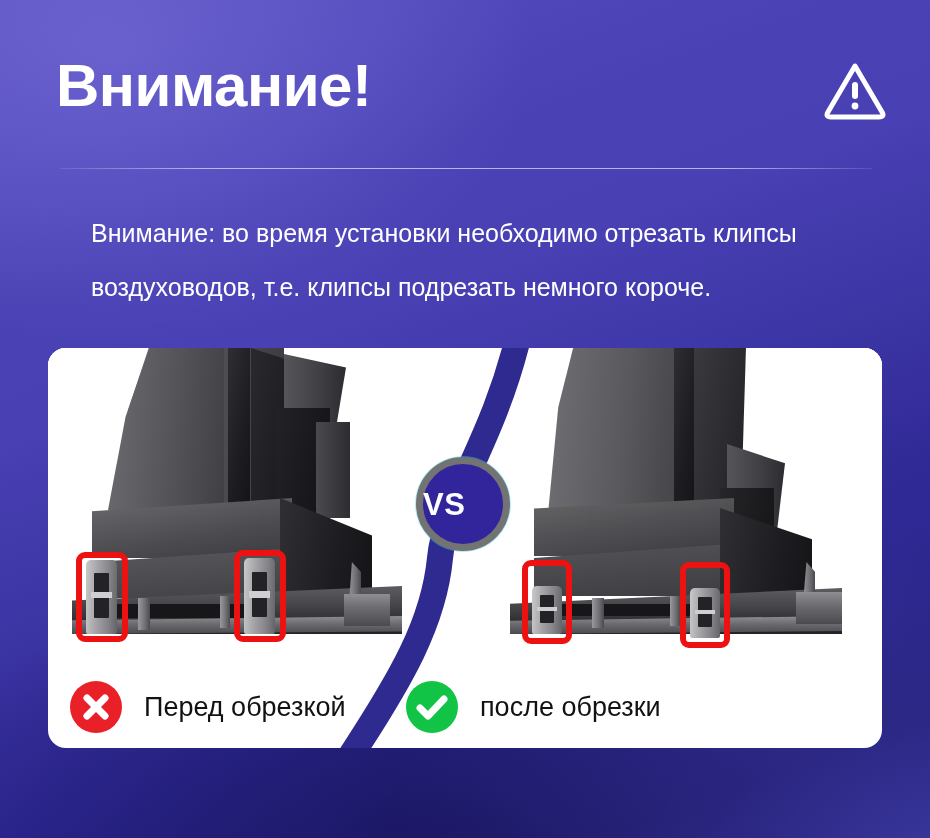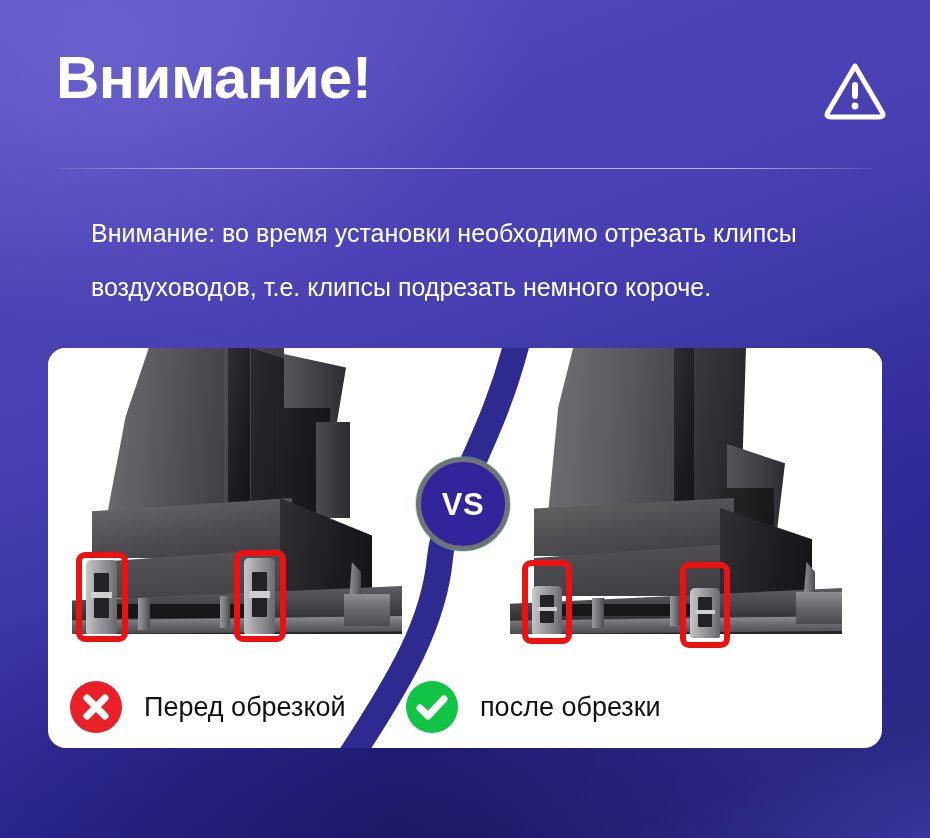--- a/index.html
+++ b/index.html
@@ -41,21 +41,21 @@
   
   .header {
     position: absolute;
     left: 0; top: 0;
     width: 930px;
     height: 172px;
   }
   .title {
     position: absolute;
     left: 56px;
-    top: 48px;
+    top: 56px;
     font-size: 60px;
     font-weight: bold;
     color: #ffffff;
     letter-spacing: -0.5px;
     line-height: 1;
     white-space: nowrap;
   }
   .warn-icon {
     position: absolute;
     right: 42px;
@@ -196,25 +196,25 @@
   .vs-badge {
     position: absolute;
     left: 415px;
     top: 156px;
     width: 94px;
     height: 94px;
     margin-left: -47px;
     margin-top: -47px;
     border-radius: 50%;
     background: #32259b;
-    border: 5px solid #737373;
+    border: 7px solid #737373;
     box-sizing: border-box;
     display: flex;
     align-items: center;
-    justify-content: center;
+    justify-content: flex-start;
     box-shadow: 0 0 0 1px rgba(47,216,239,0.4);
   }
   .vs-badge span {
     color: #ffffff;
     font-size: 31px;
     font-weight: bold;
     letter-spacing: 0.5px;
     line-height: 1;
   }
 

